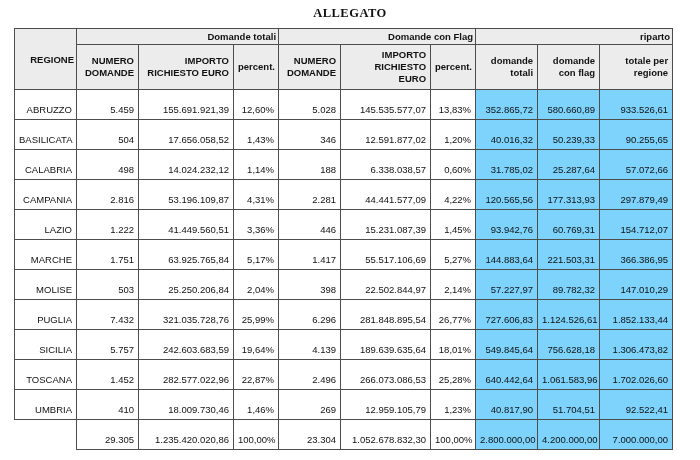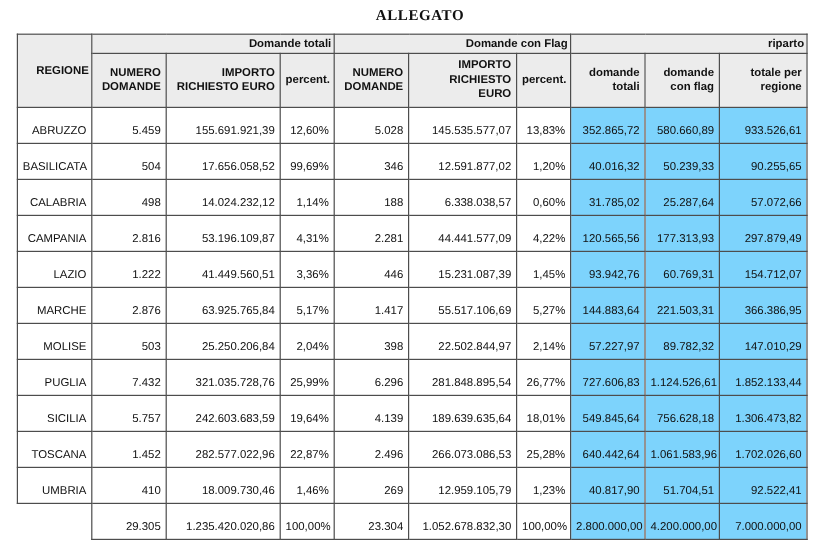--- a/index.html
+++ b/index.html
@@ -119,21 +119,21 @@
           <td>145.535.577,07</td>
           <td>13,83%</td>
           <td class="riparto">352.865,72</td>
           <td class="riparto">580.660,89</td>
           <td class="riparto total-col">933.526,61</td>
         </tr>
         <tr>
           <th class="region">BASILICATA</th>
           <td>504</td>
           <td>17.656.058,52</td>
-          <td>99,69%</td>
+          <td>1,43%</td>
           <td>346</td>
           <td>12.591.877,02</td>
           <td>1,20%</td>
           <td class="riparto">40.016,32</td>
           <td class="riparto">50.239,33</td>
           <td class="riparto total-col">90.255,65</td>
         </tr>
         <tr>
           <th class="region">CALABRIA</th>
           <td>498</td>
@@ -165,21 +165,21 @@
           <td>3,36%</td>
           <td>446</td>
           <td>15.231.087,39</td>
           <td>1,45%</td>
           <td class="riparto">93.942,76</td>
           <td class="riparto">60.769,31</td>
           <td class="riparto total-col">154.712,07</td>
         </tr>
         <tr>
           <th class="region">MARCHE</th>
-          <td>2.876</td>
+          <td>1.751</td>
           <td>63.925.765,84</td>
           <td>5,17%</td>
           <td>1.417</td>
           <td>55.517.106,69</td>
           <td>5,27%</td>
           <td class="riparto">144.883,64</td>
           <td class="riparto">221.503,31</td>
           <td class="riparto total-col">366.386,95</td>
         </tr>
         <tr>

